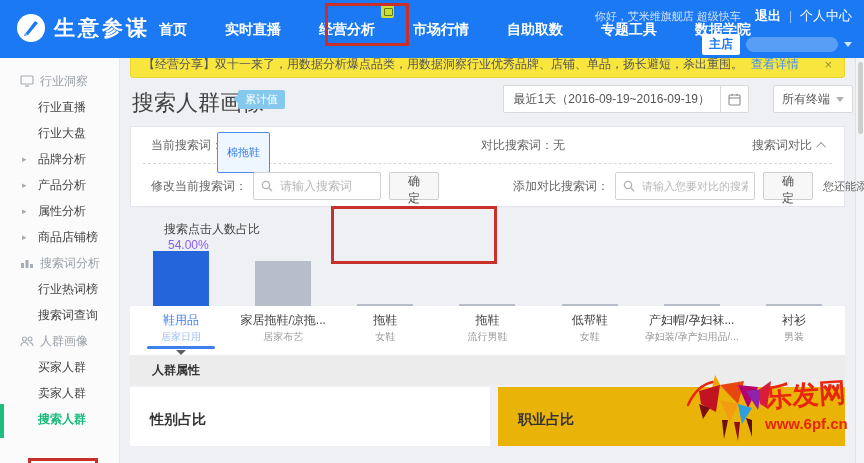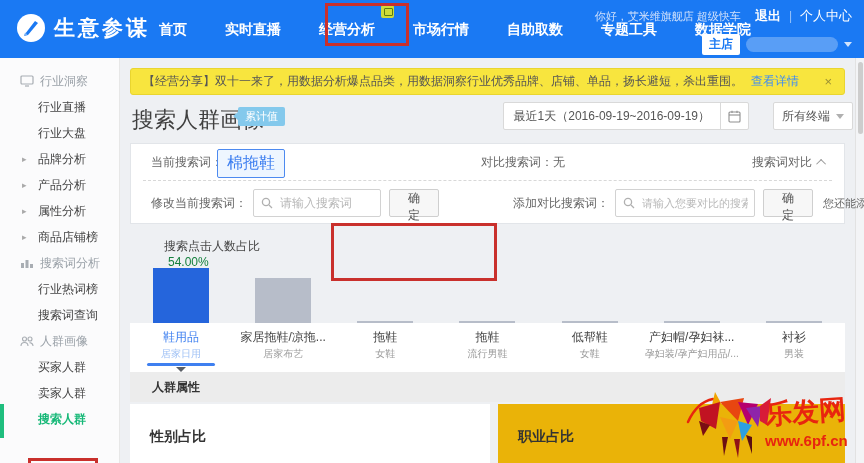--- a/index.html
+++ b/index.html
@@ -40,21 +40,21 @@
   #sidebar { position:absolute; left:0; top:58px; width:120px; height:405px; background:#fbfbfc; border-right:1px solid #e7e7e7; padding-top:10px; }
   .side-row { height:26px; display:flex; align-items:center; font-size:12px; cursor:pointer; position:relative; }
   .side-row.sec { color:#9aa1a8; padding-left:20px; cursor:default; }
   .side-row.sec svg { margin-right:6px; }
   .side-row.sub { color:#444; padding-left:38px; }
   .side-row.has-arrow::before { content:"▸"; position:absolute; left:22px; top:50%; transform:translateY(-50%); color:#a9a9a9; font-size:9px; }
   .side-row.active { color:#16b877; font-weight:bold; }
   .active-bar { position:absolute; left:0; top:346px; width:4px; height:34px; background:#1fbe7e; }
 
   
-  #main { position:absolute; left:120px; top:58px; width:735px; height:343px; }
+  #main { position:absolute; left:120px; top:41px; width:735px; height:343px; }
 
   #notice { position:absolute; left:10px; top:10px; width:715px; height:27px; background:#f8e53e; border:1px solid #e9d52f; border-radius:3px; display:flex; align-items:center; padding:0 12px; }
   .notice-text { font-size:12px; color:#555; white-space:nowrap; overflow:hidden; }
   .notice-link { font-size:12px; color:#3b8cf8; margin-left:8px; cursor:pointer; white-space:nowrap; }
   .notice-close { margin-left:auto; color:#a09а2a; color:#9b8f33; font-size:13px; cursor:pointer; }
 
   #page-title { position:absolute; left:12px; top:47px; font-size:22px; font-weight:normal; color:#404040; }
   #title-badge { position:absolute; left:118px; top:49px; background:#84c9ec; color:#fff; font-size:11px; padding:2px 7px; border-radius:2px; }
   #title-badge::before { content:""; position:absolute; left:-5px; top:5px; border-top:4px solid transparent; border-bottom:4px solid transparent; border-right:5px solid #84c9ec; }
 
@@ -63,38 +63,38 @@
   .date-text { font-size:12px; color:#555; padding:0 10px; line-height:26px; white-space:nowrap; cursor:pointer; }
   .cal-seg { width:28px; border-left:1px solid #d9d9d9; display:flex; align-items:center; justify-content:center; cursor:pointer; }
   .terminal-ctrl { display:flex; align-items:center; height:28px; border:1px solid #d9d9d9; border-radius:2px; background:#fff; margin-left:24px; padding:0 8px; cursor:pointer; }
   .terminal-label { font-size:12px; color:#555; white-space:nowrap; }
   .caret-down-gray { width:0; height:0; border-left:4px solid transparent; border-right:4px solid transparent; border-top:5px solid #b0b0b0; margin-left:6px; }
 
   
   #search-panel { position:absolute; left:10px; top:85px; width:715px; height:81px; background:#fff; border:1px solid #e2e5e9; }
   .sp-row1 { position:relative; height:36px; }
   .sp-label { font-size:12px; color:#666; white-space:nowrap; }
-  .kw-chip { position:absolute; left:86px; top:5px; border:1px solid #4d8af0; background:#eef6ff; color:#3c7ef0; font-size:16px; padding:3px 9px; border-radius:2px; cursor:pointer; }
+  .kw-chip { position:absolute; left:86px; top:5px; border:1px solid #4d8af0; background:#eef6ff; color:#3c7ef0; font-size:11px; padding:12px 9px; border-radius:2px; cursor:pointer; }
   .row1-left { position:absolute; left:20px; top:10px; }
   .row1-mid { position:absolute; left:350px; top:10px; font-size:12px; color:#666; }
   .row1-toggle { position:absolute; right:18px; top:10px; display:flex; align-items:center; cursor:pointer; }
   .chev-up { width:7px; height:7px; border-left:1px solid #999; border-top:1px solid #999; transform:rotate(45deg) translateY(2px); margin-left:7px; }
   .dash { border-top:1px dashed #d8d8d8; margin:0 12px; }
   .sp-row2 { display:flex; align-items:center; height:44px; padding-left:20px; }
   .search-box { position:relative; margin-left:6px; }
   .search-box input { height:28px; border:1px solid #d2d2d2; border-radius:2px; font-size:12px; color:#555; padding:0 6px 0 26px; outline:none; font-family:"Liberation Sans","DejaVu Sans",sans-serif; }
   .search-box input::placeholder { color:#b8b8b8; }
   .search-box svg { position:absolute; left:8px; top:8px; }
   .btn-confirm { height:28px; padding:0 18px; background:#f7f7f7; border:1px solid #cfcfcf; border-radius:2px; font-size:12px; color:#555; margin-left:8px; cursor:pointer; font-family:inherit; }
   .remain { font-size:11px; color:#666; margin-left:10px; white-space:nowrap; }
   .remain .cnt { color:#ff6600; padding:0 1px; }
 
   
   #chart-label { position:absolute; left:44px; top:180px; font-size:12px; color:#444; }
-  #bar-value { position:absolute; left:48px; top:197px; font-size:12px; color:#15803d; }
+  #bar-value { position:absolute; left:48px; top:197px; font-size:12px; color:#8b5cf6; }
   #bars { position:absolute; left:10px; top:208px; width:715px; height:57px; display:flex; }
   .bar-col { flex:1; display:flex; align-items:flex-end; justify-content:center; }
   .bar { width:56px; }
 
   
   #tabs { position:absolute; left:10px; top:265px; width:715px; background:#fff; height:49px; display:flex; }
   .tab { flex:1; text-align:center; padding-top:6px; position:relative; cursor:pointer; }
   .tab-main { font-size:12px; color:#444; }
   .tab-sub { font-size:10px; color:#9b9b9b; line-height:12px; margin-top:2px; padding:0 4px; }
   .tab.active .tab-main { color:#3f80f0; }

